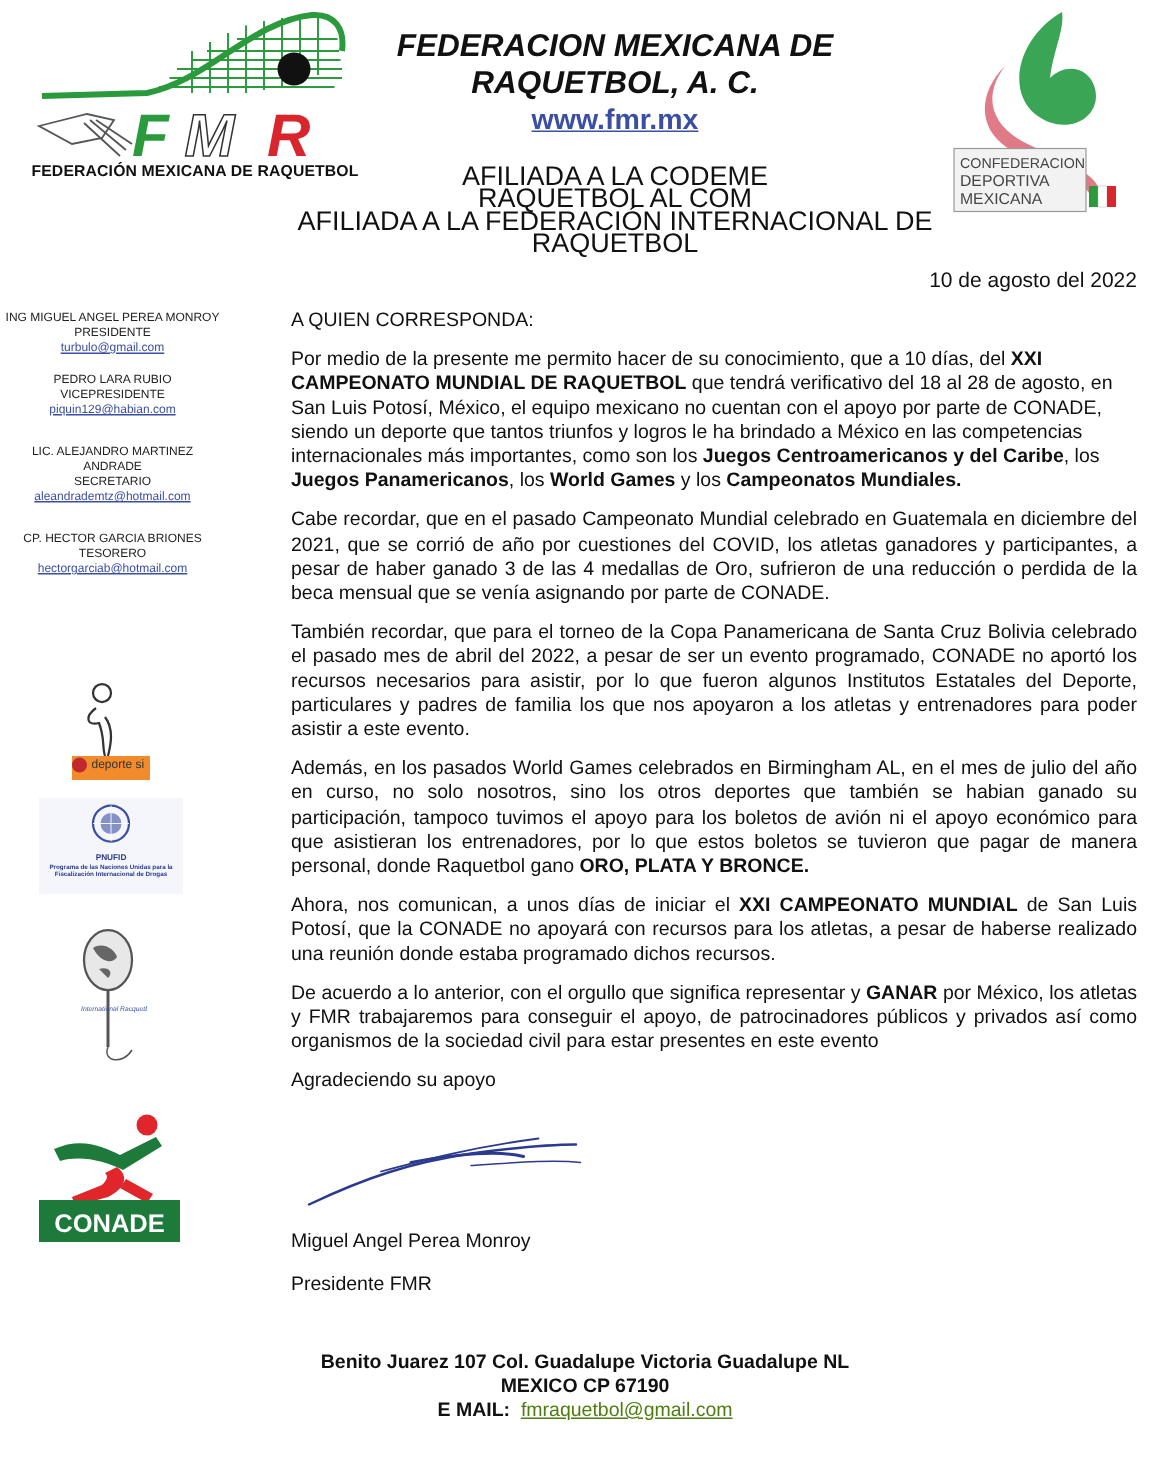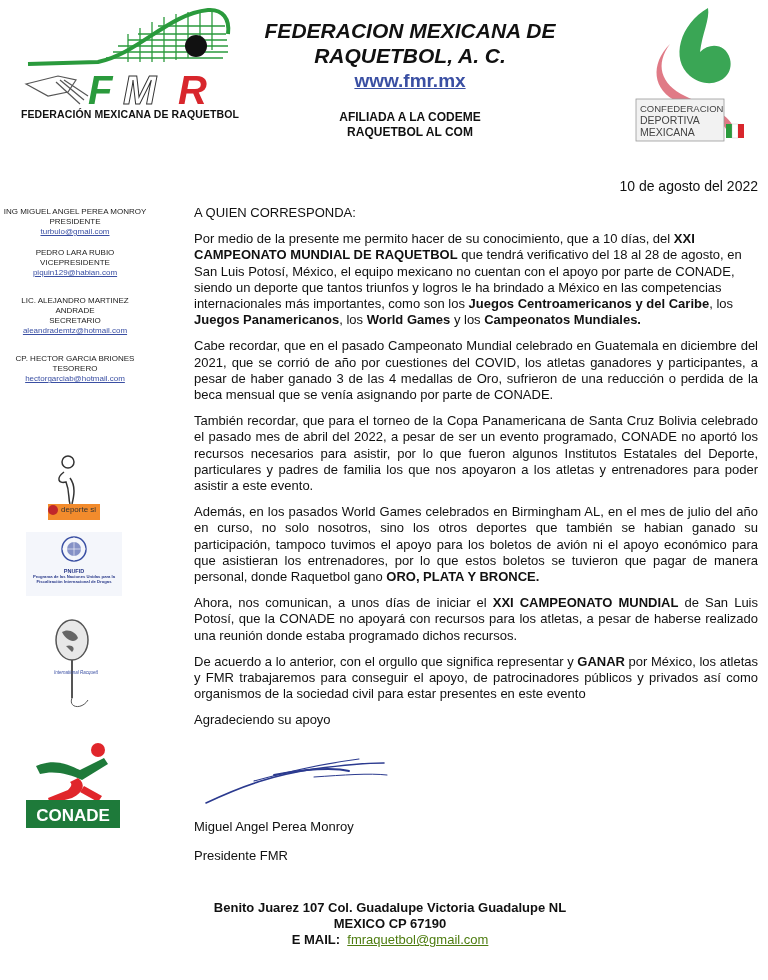--- a/index.html
+++ b/index.html
@@ -3,21 +3,21 @@
 <meta charset="utf-8">
 <style>
   html, body { margin:0; padding:0; background:#fff; }
   body { width:768px; height:980px; position:relative; overflow:hidden; font-family:"Liberation Sans", sans-serif; color:#111; }
   .abs { position:absolute; }
   
   #fmr-logo { left:18px; top:4px; width:220px; height:118px; }
   #fmr-logo-caption { left:20px; top:108px; width:220px; text-align:center; font-size:10.5px; font-weight:bold; letter-spacing:0.1px; }
   #org-title { left:250px; top:18px; width:320px; text-align:center; font-size:21px; font-weight:bold; font-style:italic; line-height:25px; }
   #website { left:250px; top:70px; width:320px; text-align:center; font-size:19px; font-weight:bold; color:#3a4fa3; text-decoration:underline; line-height:22px; }
-  #affiliations { left:160px; top:110px; width:500px; text-align:center; font-size:12px; font-weight:bold; line-height:15px; }
+  #affiliations { left:160px; top:110px; width:500px; text-align:center; font-size:18px; font-weight:normal; line-height:15px; }
   #codeme-logo { left:630px; top:4px; width:120px; height:140px; }
   
   #board { left:0px; top:207px; width:150px; text-align:center; font-size:8px; line-height:10px; color:#222; }
   .member { margin-bottom:11px; }
   .member a { color:#3a4fa3; text-decoration:underline; }
   .side-logo { position:absolute; }
   
   #date { right:10px; top:178px; font-size:14px; }
   #letter { left:194px; top:205px; width:564px; font-size:13px; line-height:16.2px; }
   #letter p { margin:0 0 10px 0; }
@@ -68,20 +68,21 @@
 
 <div id="org-title" class="abs">
   <div>FEDERACION MEXICANA DE</div>
   <div>RAQUETBOL, A. C.</div>
 </div>
 <div id="website" class="abs">www.fmr.mx</div>
 
 <div id="affiliations" class="abs">
   <div>AFILIADA A LA CODEME</div>
   <div>RAQUETBOL AL COM</div>
+  <div>AFILIADA A LA FEDERACIÓN INTERNACIONAL DE RAQUETBOL</div>
 </div>
 
 <svg id="codeme-logo" class="abs" viewBox="0 0 120 140">
   <path d="M78 4 C50 20 40 55 60 72 C80 88 105 75 100 55 C96 40 80 38 70 48 C72 30 80 15 78 4 Z" fill="#3aa655"></path>
   <path d="M40 40 C25 60 30 80 55 92 C80 104 100 110 104 125 L98 128 C92 115 72 108 48 98 C22 86 20 60 40 40 Z" fill="#e07a86"></path>
   <rect x="6" y="95" width="88" height="42" fill="#f2f2f2" stroke="#999" stroke-width="0.8"></rect>
   <text x="10" y="108" font-family="Liberation Sans, sans-serif" font-size="9.5" fill="#444">CONFEDERACION</text>
   <text x="10" y="120" font-family="Liberation Sans, sans-serif" font-size="10.5" fill="#444">DEPORTIVA</text>
   <text x="10" y="132" font-family="Liberation Sans, sans-serif" font-size="10.5" fill="#444">MEXICANA</text>
   <g>

